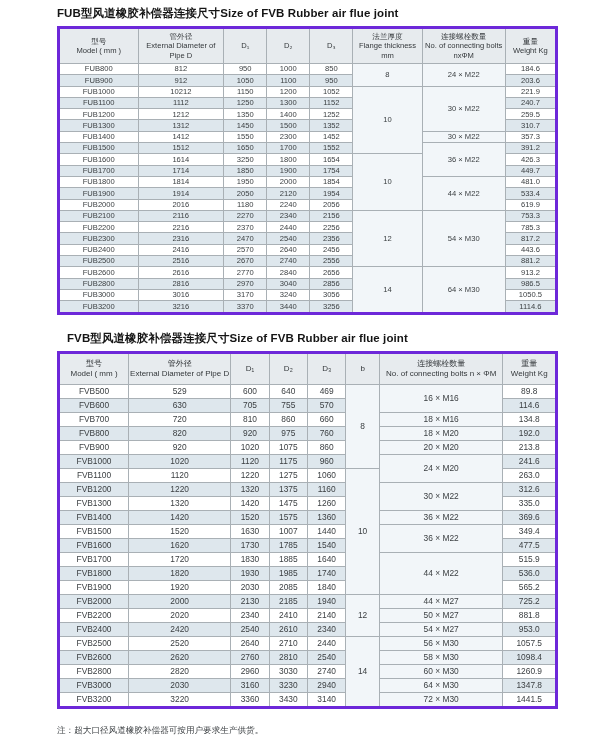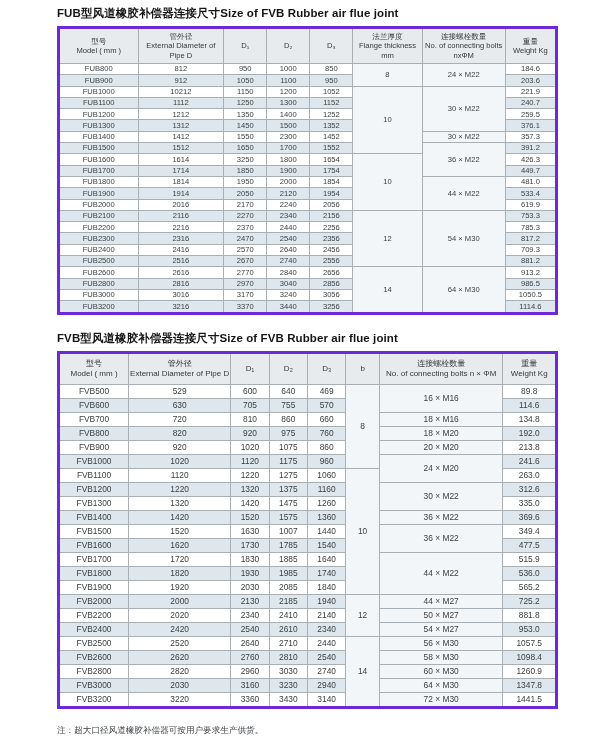--- a/index.html
+++ b/index.html
@@ -7,21 +7,21 @@
     width:600px;height:741px;overflow:hidden;
     font-family:"Liberation Sans","DejaVu Sans",sans-serif;
     color:#3c4043;
     -webkit-font-smoothing:antialiased;
   }
   .page{padding:6px 42px 0 57px;}
   .tbl-title{
     font-size:11.5px;font-weight:bold;color:#151515;
     margin:0 0 5px 0;letter-spacing:.1px;
   }
-  .tbl-title.second{margin-top:16px;}
+  .tbl-title.second{margin-top:16px;margin-left:10px;}
   table.spec{
     width:501px;border-collapse:collapse;table-layout:fixed;
     border:3px solid #6d28d9;
   }
   table.spec th, table.spec td{
     border:1px solid #a9b0b5;
     text-align:center;vertical-align:middle;
     padding:0 1px;overflow:hidden;
   }
   table.spec th{
@@ -118,21 +118,21 @@
             <td>1400</td>
             <td>1252</td>
             <td>259.5</td>
           </tr>
           <tr class="alt">
             <td>FUB1300</td>
             <td>1312</td>
             <td>1450</td>
             <td>1500</td>
             <td>1352</td>
-            <td>376.1</td>
+            <td>310.7</td>
           </tr>
           <tr>
             <td>FUB1400</td>
             <td>1412</td>
             <td>1550</td>
             <td>2300</td>
             <td>1452</td>
             <td rowspan="1" class="merged">30 × M22</td>
             <td>357.3</td>
           </tr>
@@ -175,21 +175,21 @@
             <td>FUB1900</td>
             <td>1914</td>
             <td>2050</td>
             <td>2120</td>
             <td>1954</td>
             <td>533.4</td>
           </tr>
           <tr>
             <td>FUB2000</td>
             <td>2016</td>
-            <td>2170</td>
+            <td>1180</td>
             <td>2240</td>
             <td>2056</td>
             <td>619.9</td>
           </tr>
           <tr class="alt">
             <td>FUB2100</td>
             <td>2116</td>
             <td>2270</td>
             <td>2340</td>
             <td>2156</td>
@@ -212,21 +212,21 @@
             <td>2540</td>
             <td>2356</td>
             <td>817.2</td>
           </tr>
           <tr>
             <td>FUB2400</td>
             <td>2416</td>
             <td>2570</td>
             <td>2640</td>
             <td>2456</td>
-            <td>709.3</td>
+            <td>443.6</td>
           </tr>
           <tr class="alt">
             <td>FUB2500</td>
             <td>2516</td>
             <td>2670</td>
             <td>2740</td>
             <td>2556</td>
             <td>881.2</td>
           </tr>
           <tr>

